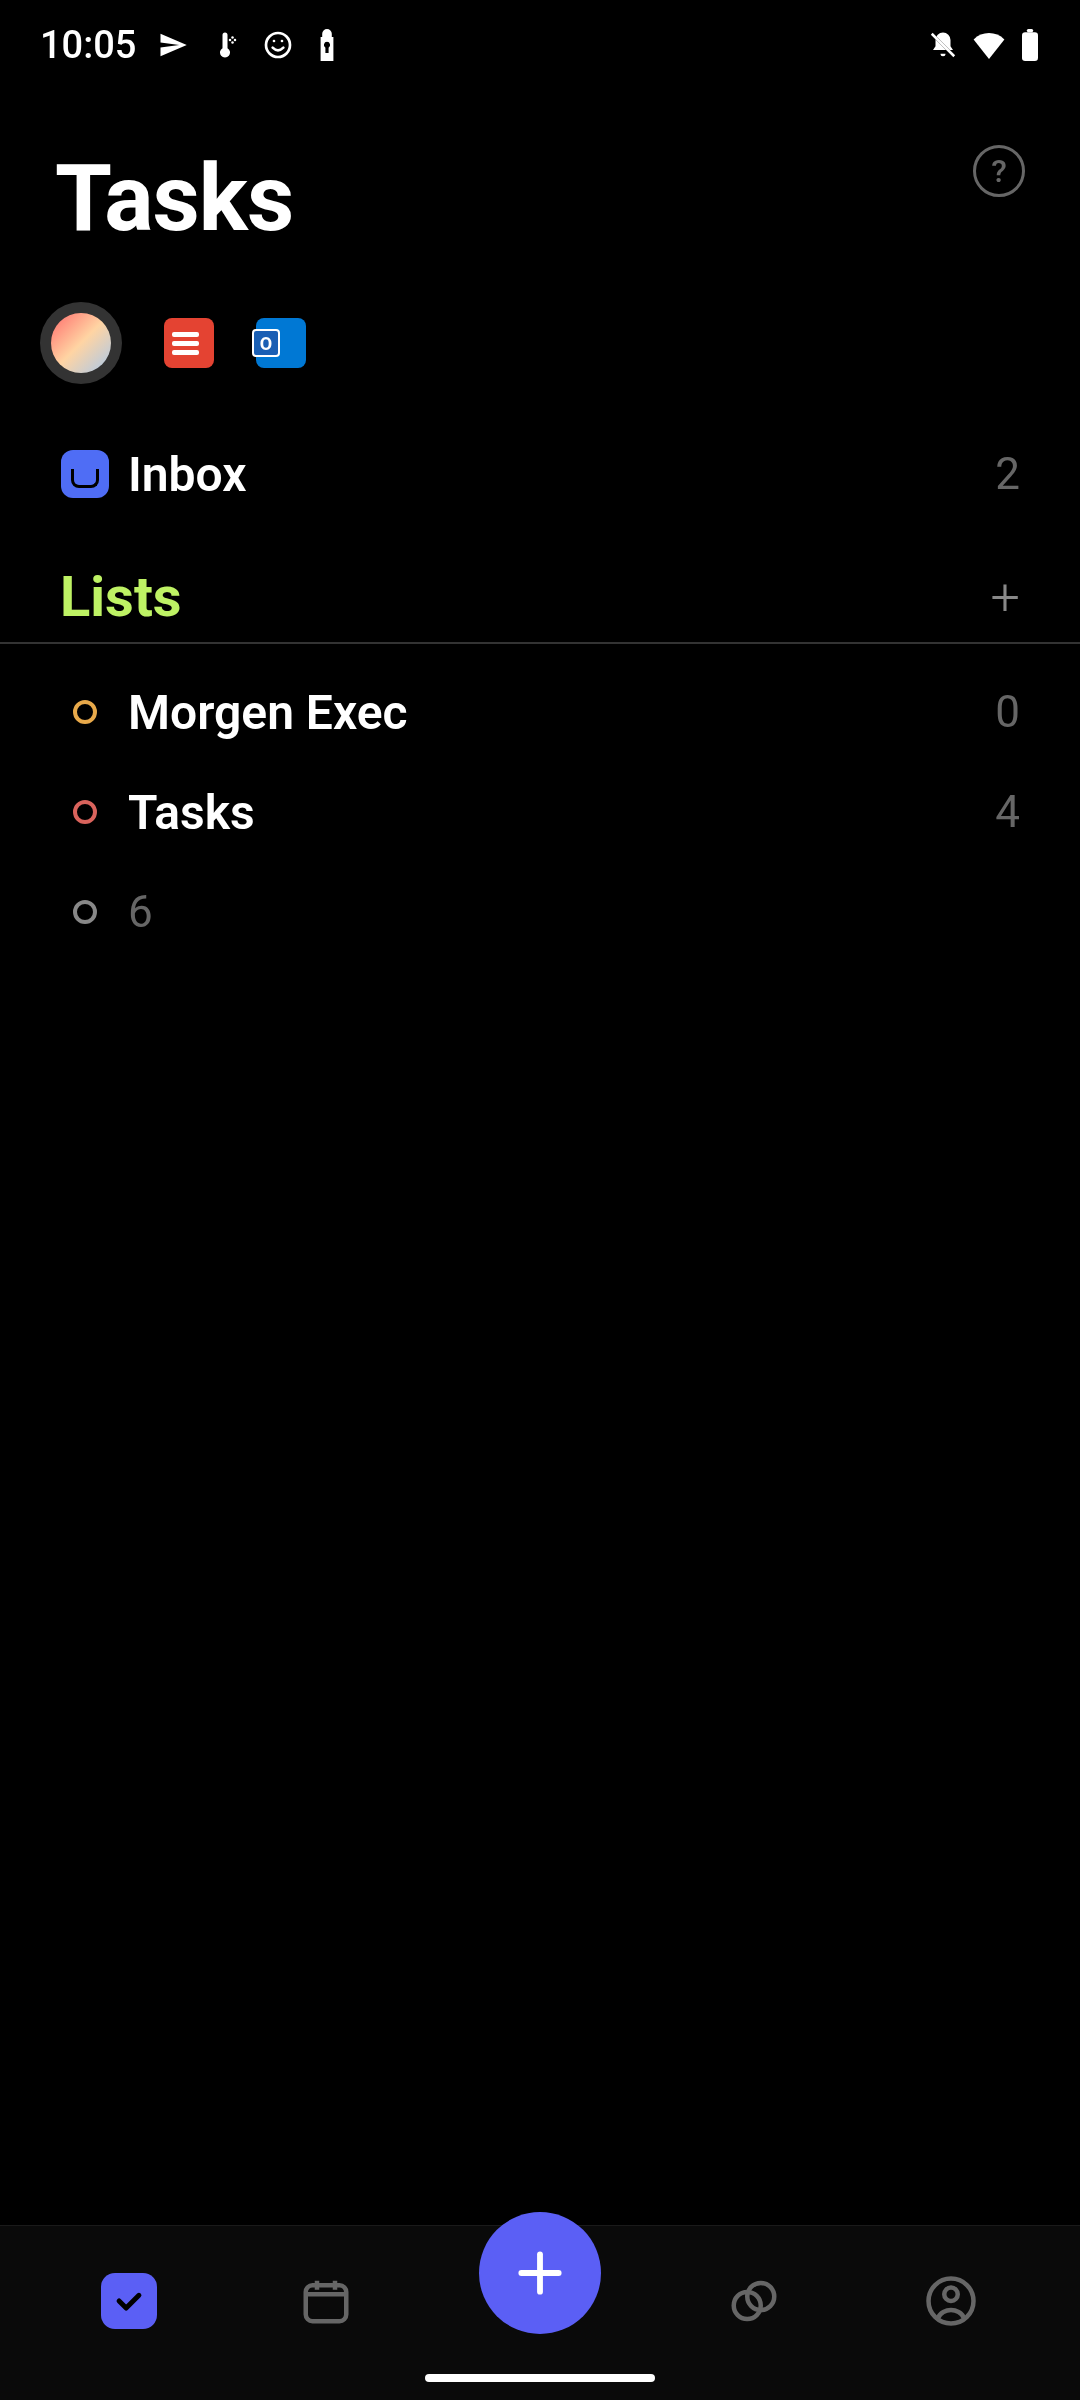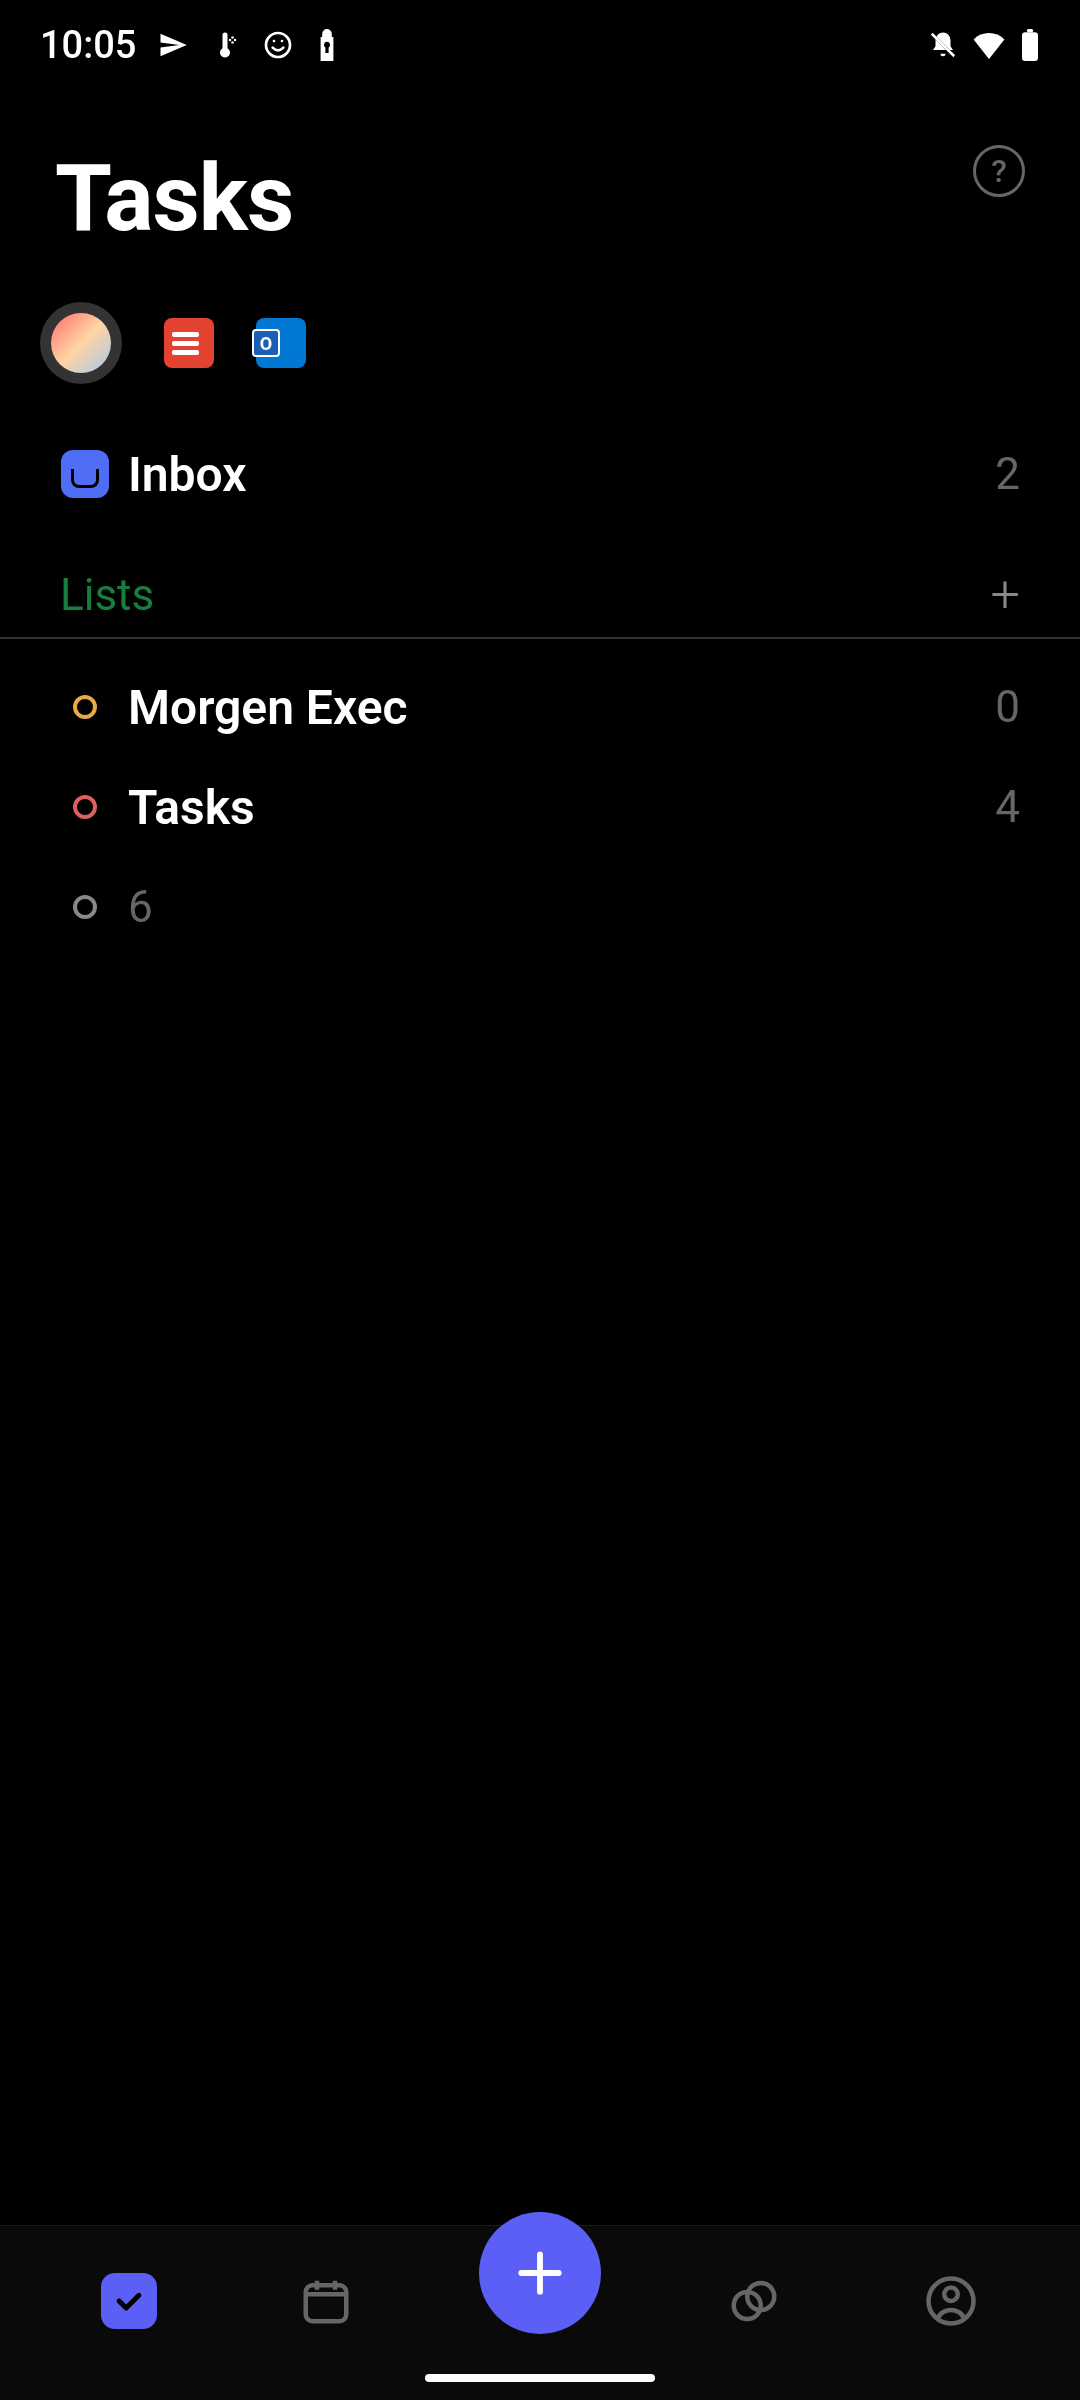--- a/index.html
+++ b/index.html
@@ -178,23 +178,23 @@
   
   .lists-header {
     display: flex;
     align-items: center;
     justify-content: space-between;
     padding: 40px 60px 12px 60px;
     border-bottom: 2px solid #333;
     margin-bottom: 18px;
   }
   .lists-title {
-    font-size: 44px;
-    font-weight: 400;
-    color: #15803d;
+    font-size: 56px;
+    font-weight: 700;
+    color: #bef264;
   }
   .plus-icon {
     font-size: 52px;
     color: #888;
     font-weight: 300;
   }
   .circle-bullet {
     width: 24px;
     height: 24px;
     border-radius: 50%;

